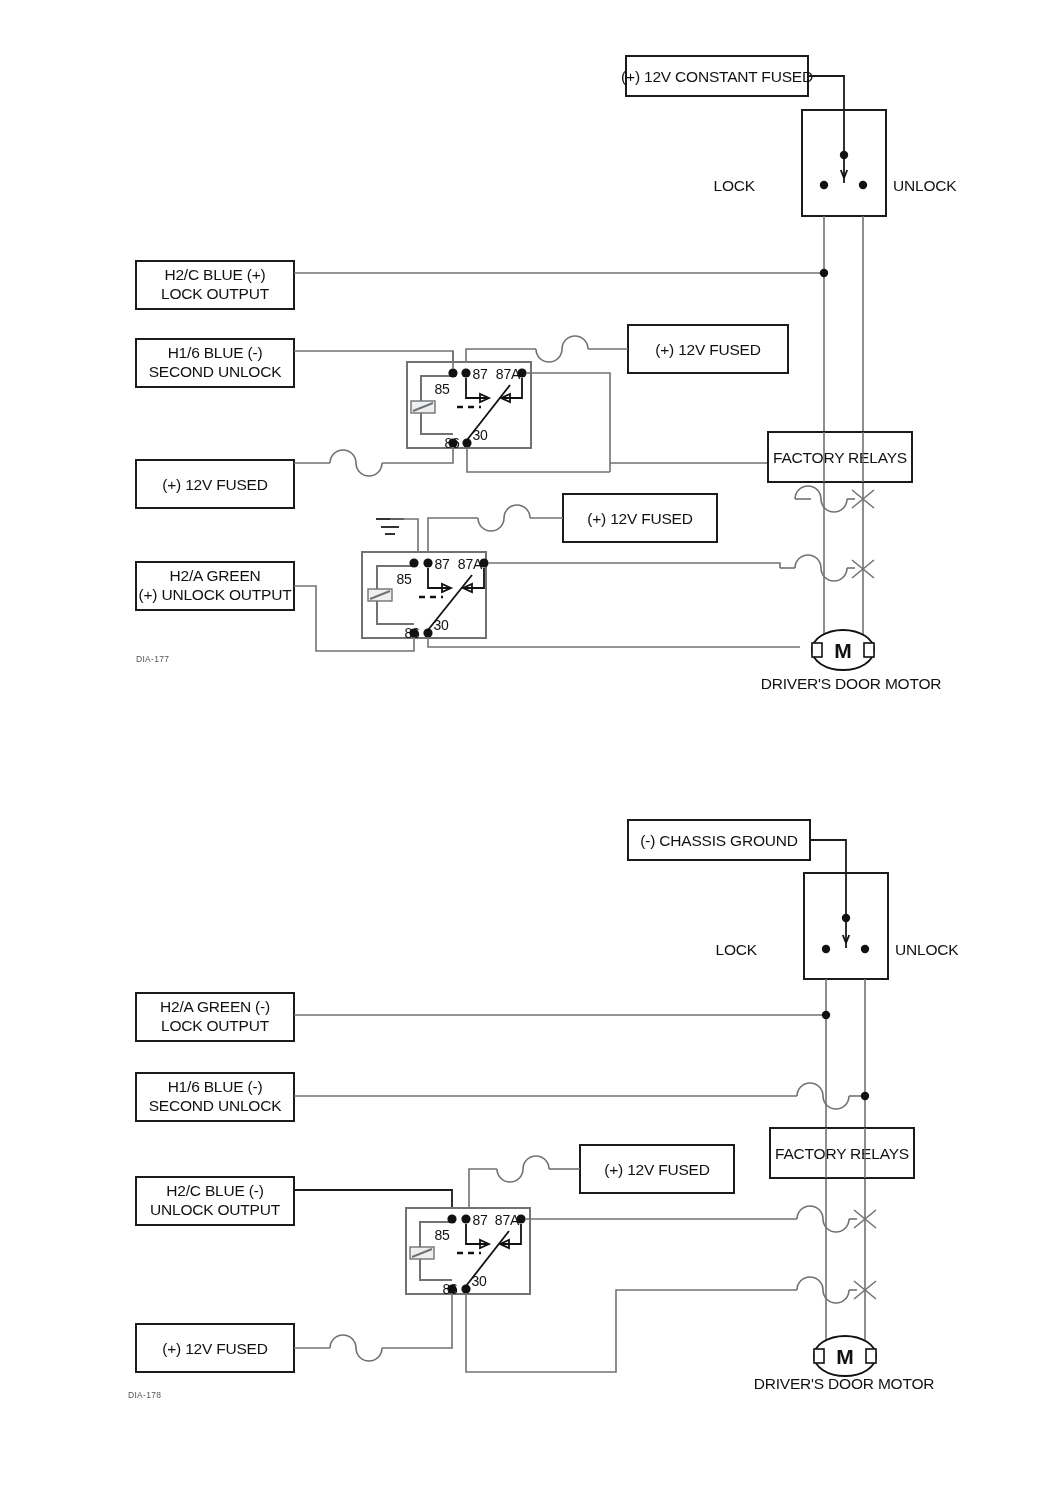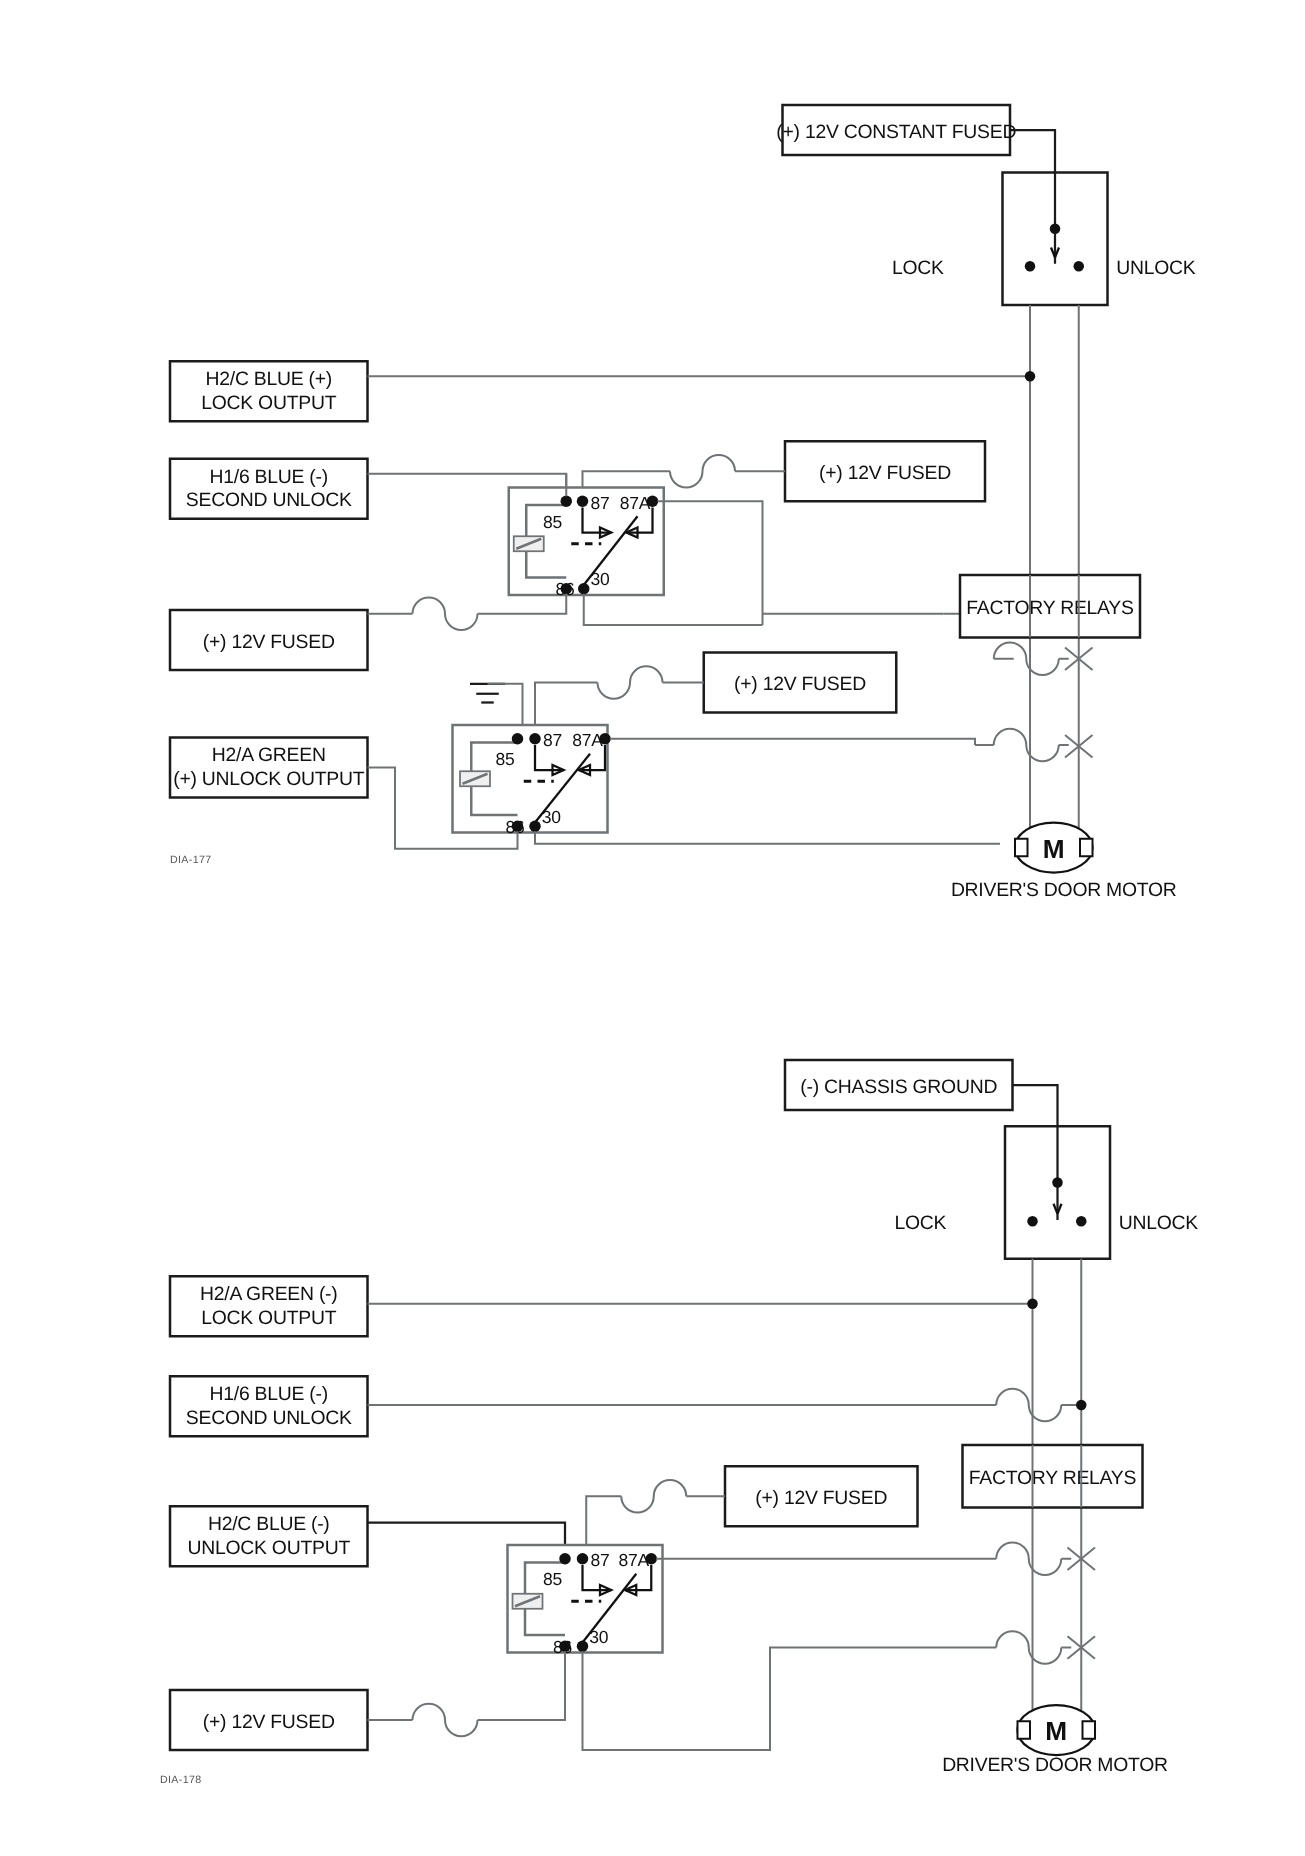--- a/index.html
+++ b/index.html
@@ -12,21 +12,20 @@
     height: 1485px;
     font-family: "Liberation Sans", sans-serif;
     position: relative;
     overflow: hidden;
   }
   #sheet {
     position: absolute;
     left: 0; top: 0;
     width: 1044px;
     height: 1054px;
-    margin-top: 28px;
   }
   svg { display: block; }
   .wire { stroke: #6f7376; stroke-width: 1.6; fill: none; }
   .wire-dk { stroke: #1b1b1b; stroke-width: 1.8; fill: none; }
   .boxline { stroke: #1b1b1b; stroke-width: 2.0; fill: #ffffff; }
   .relaybox { stroke: #6f7376; stroke-width: 2.0; fill: #ffffff; }
   .relaywire { stroke: #6f7376; stroke-width: 2.0; fill: none; }
   .sw { stroke: #1b1b1b; stroke-width: 2.0; fill: none; }
   .dot { fill: #111111; }
   .lbl {

